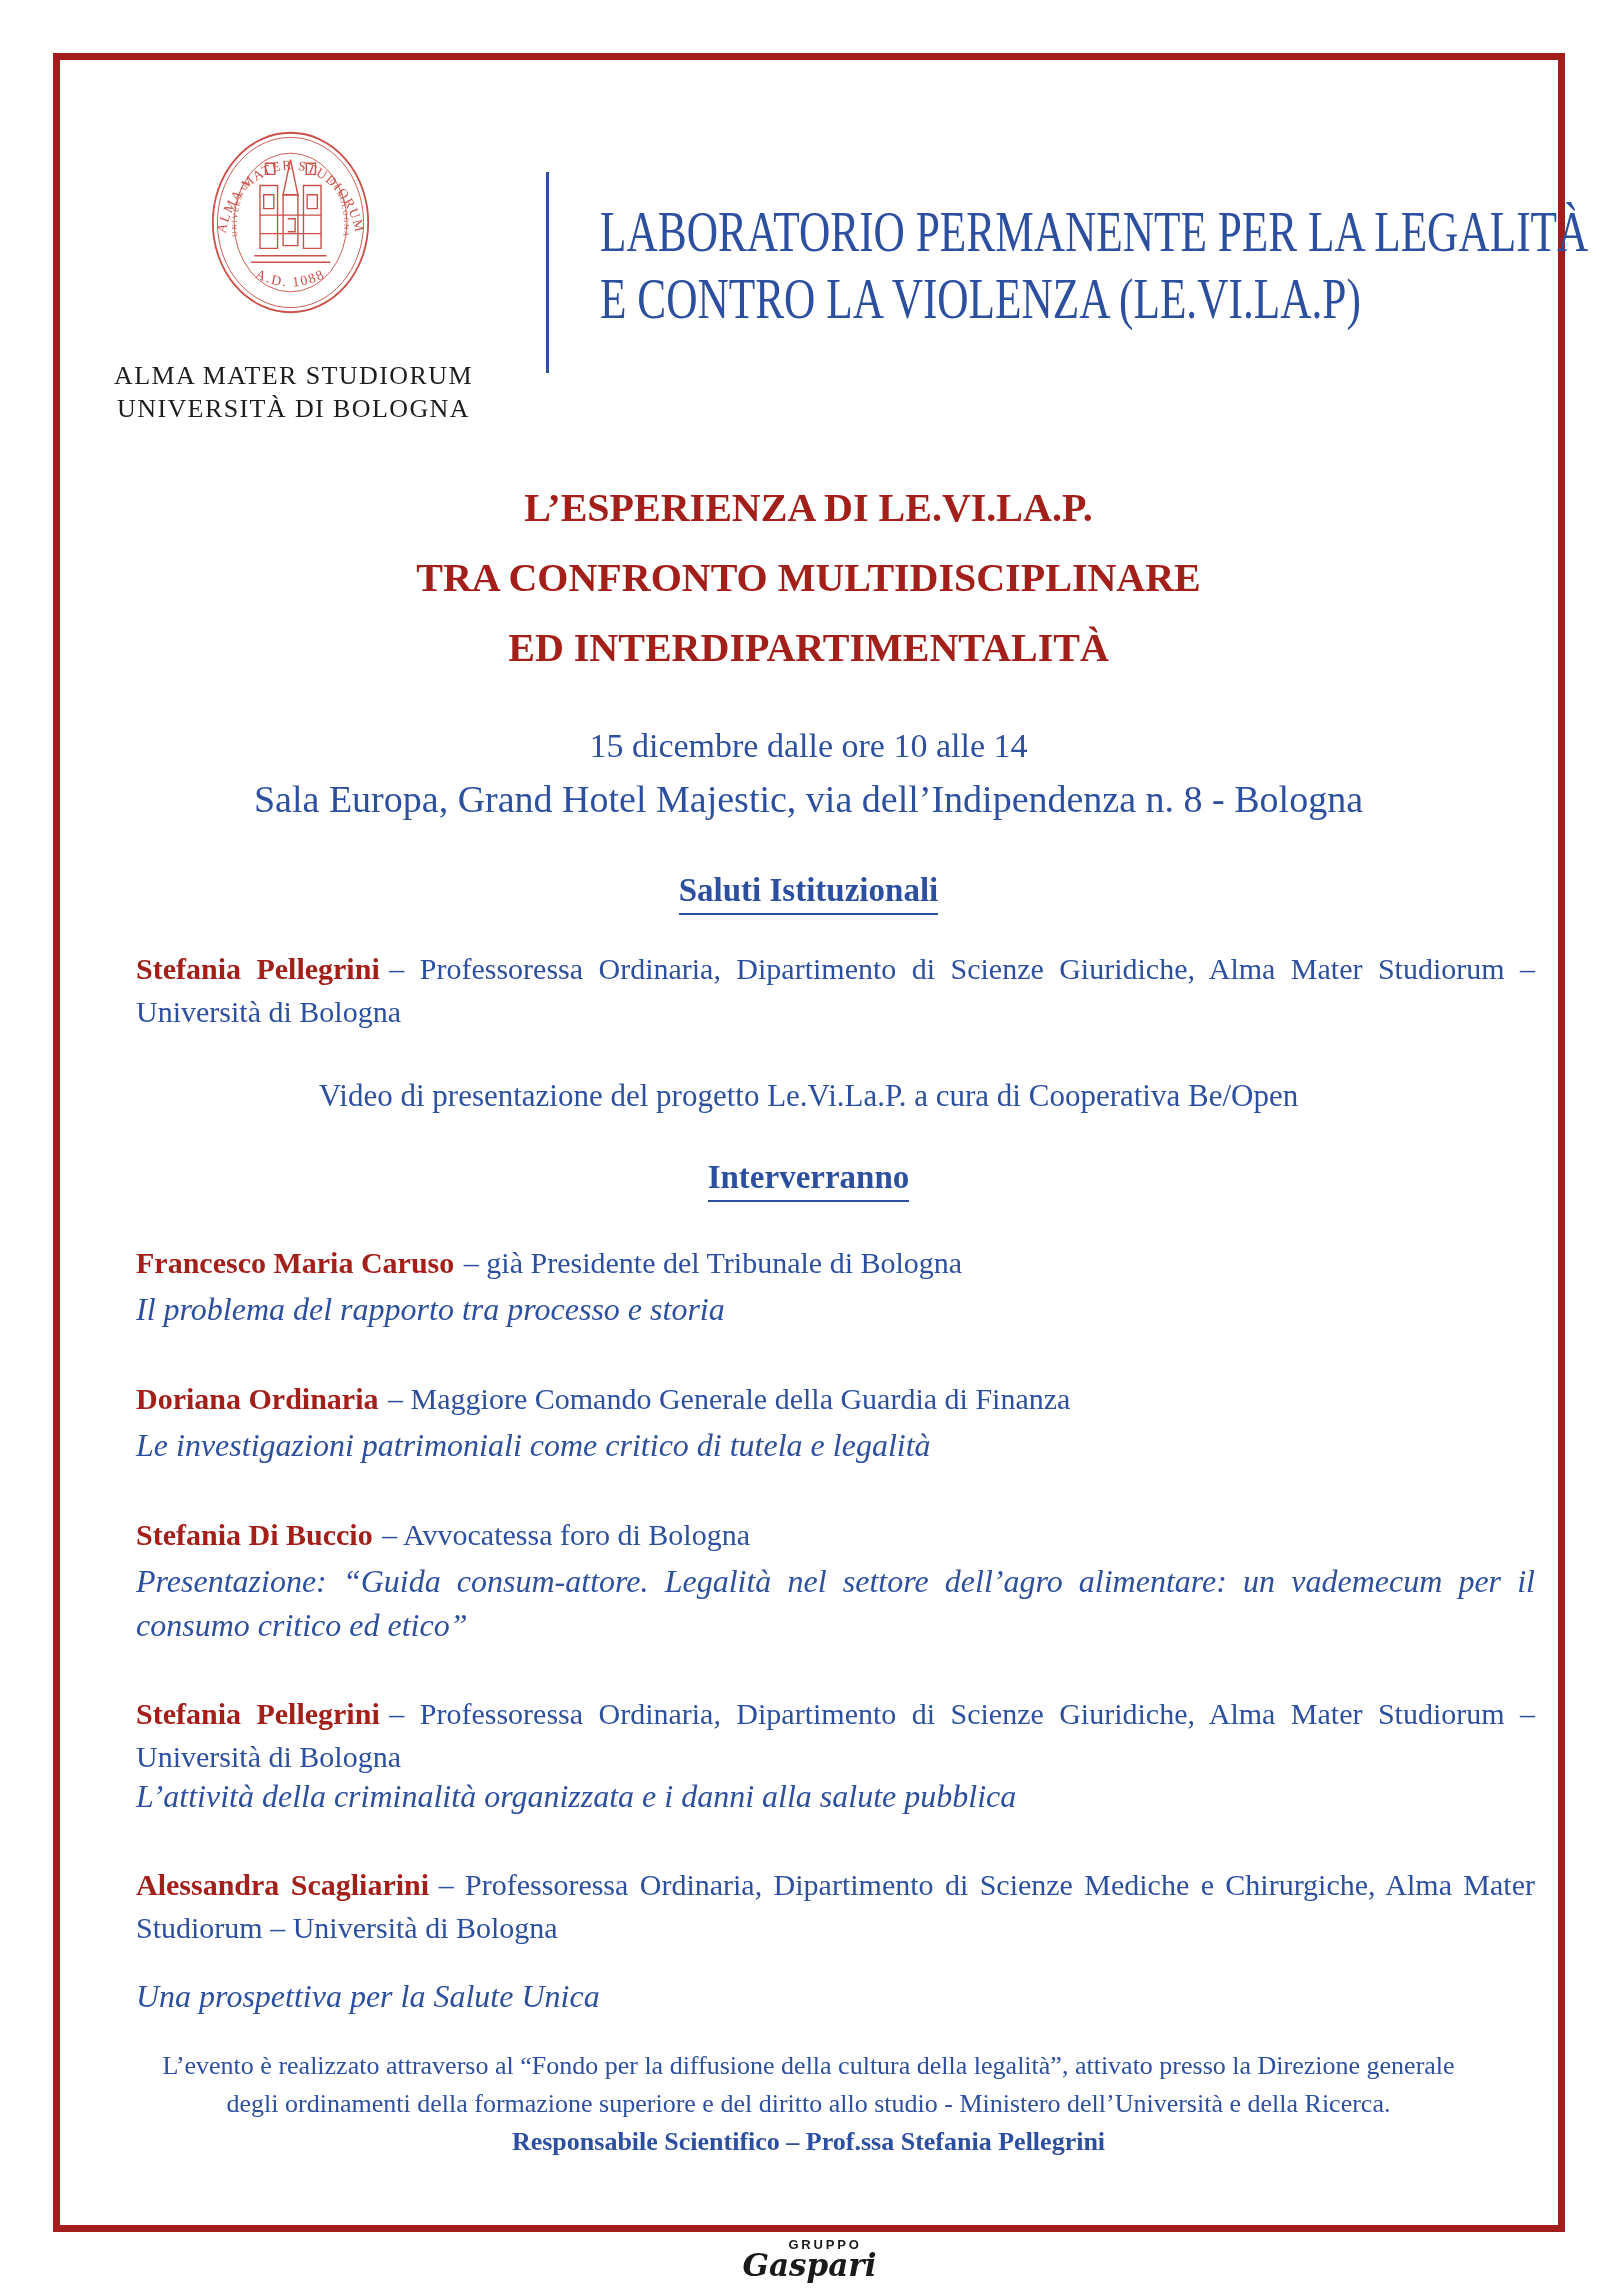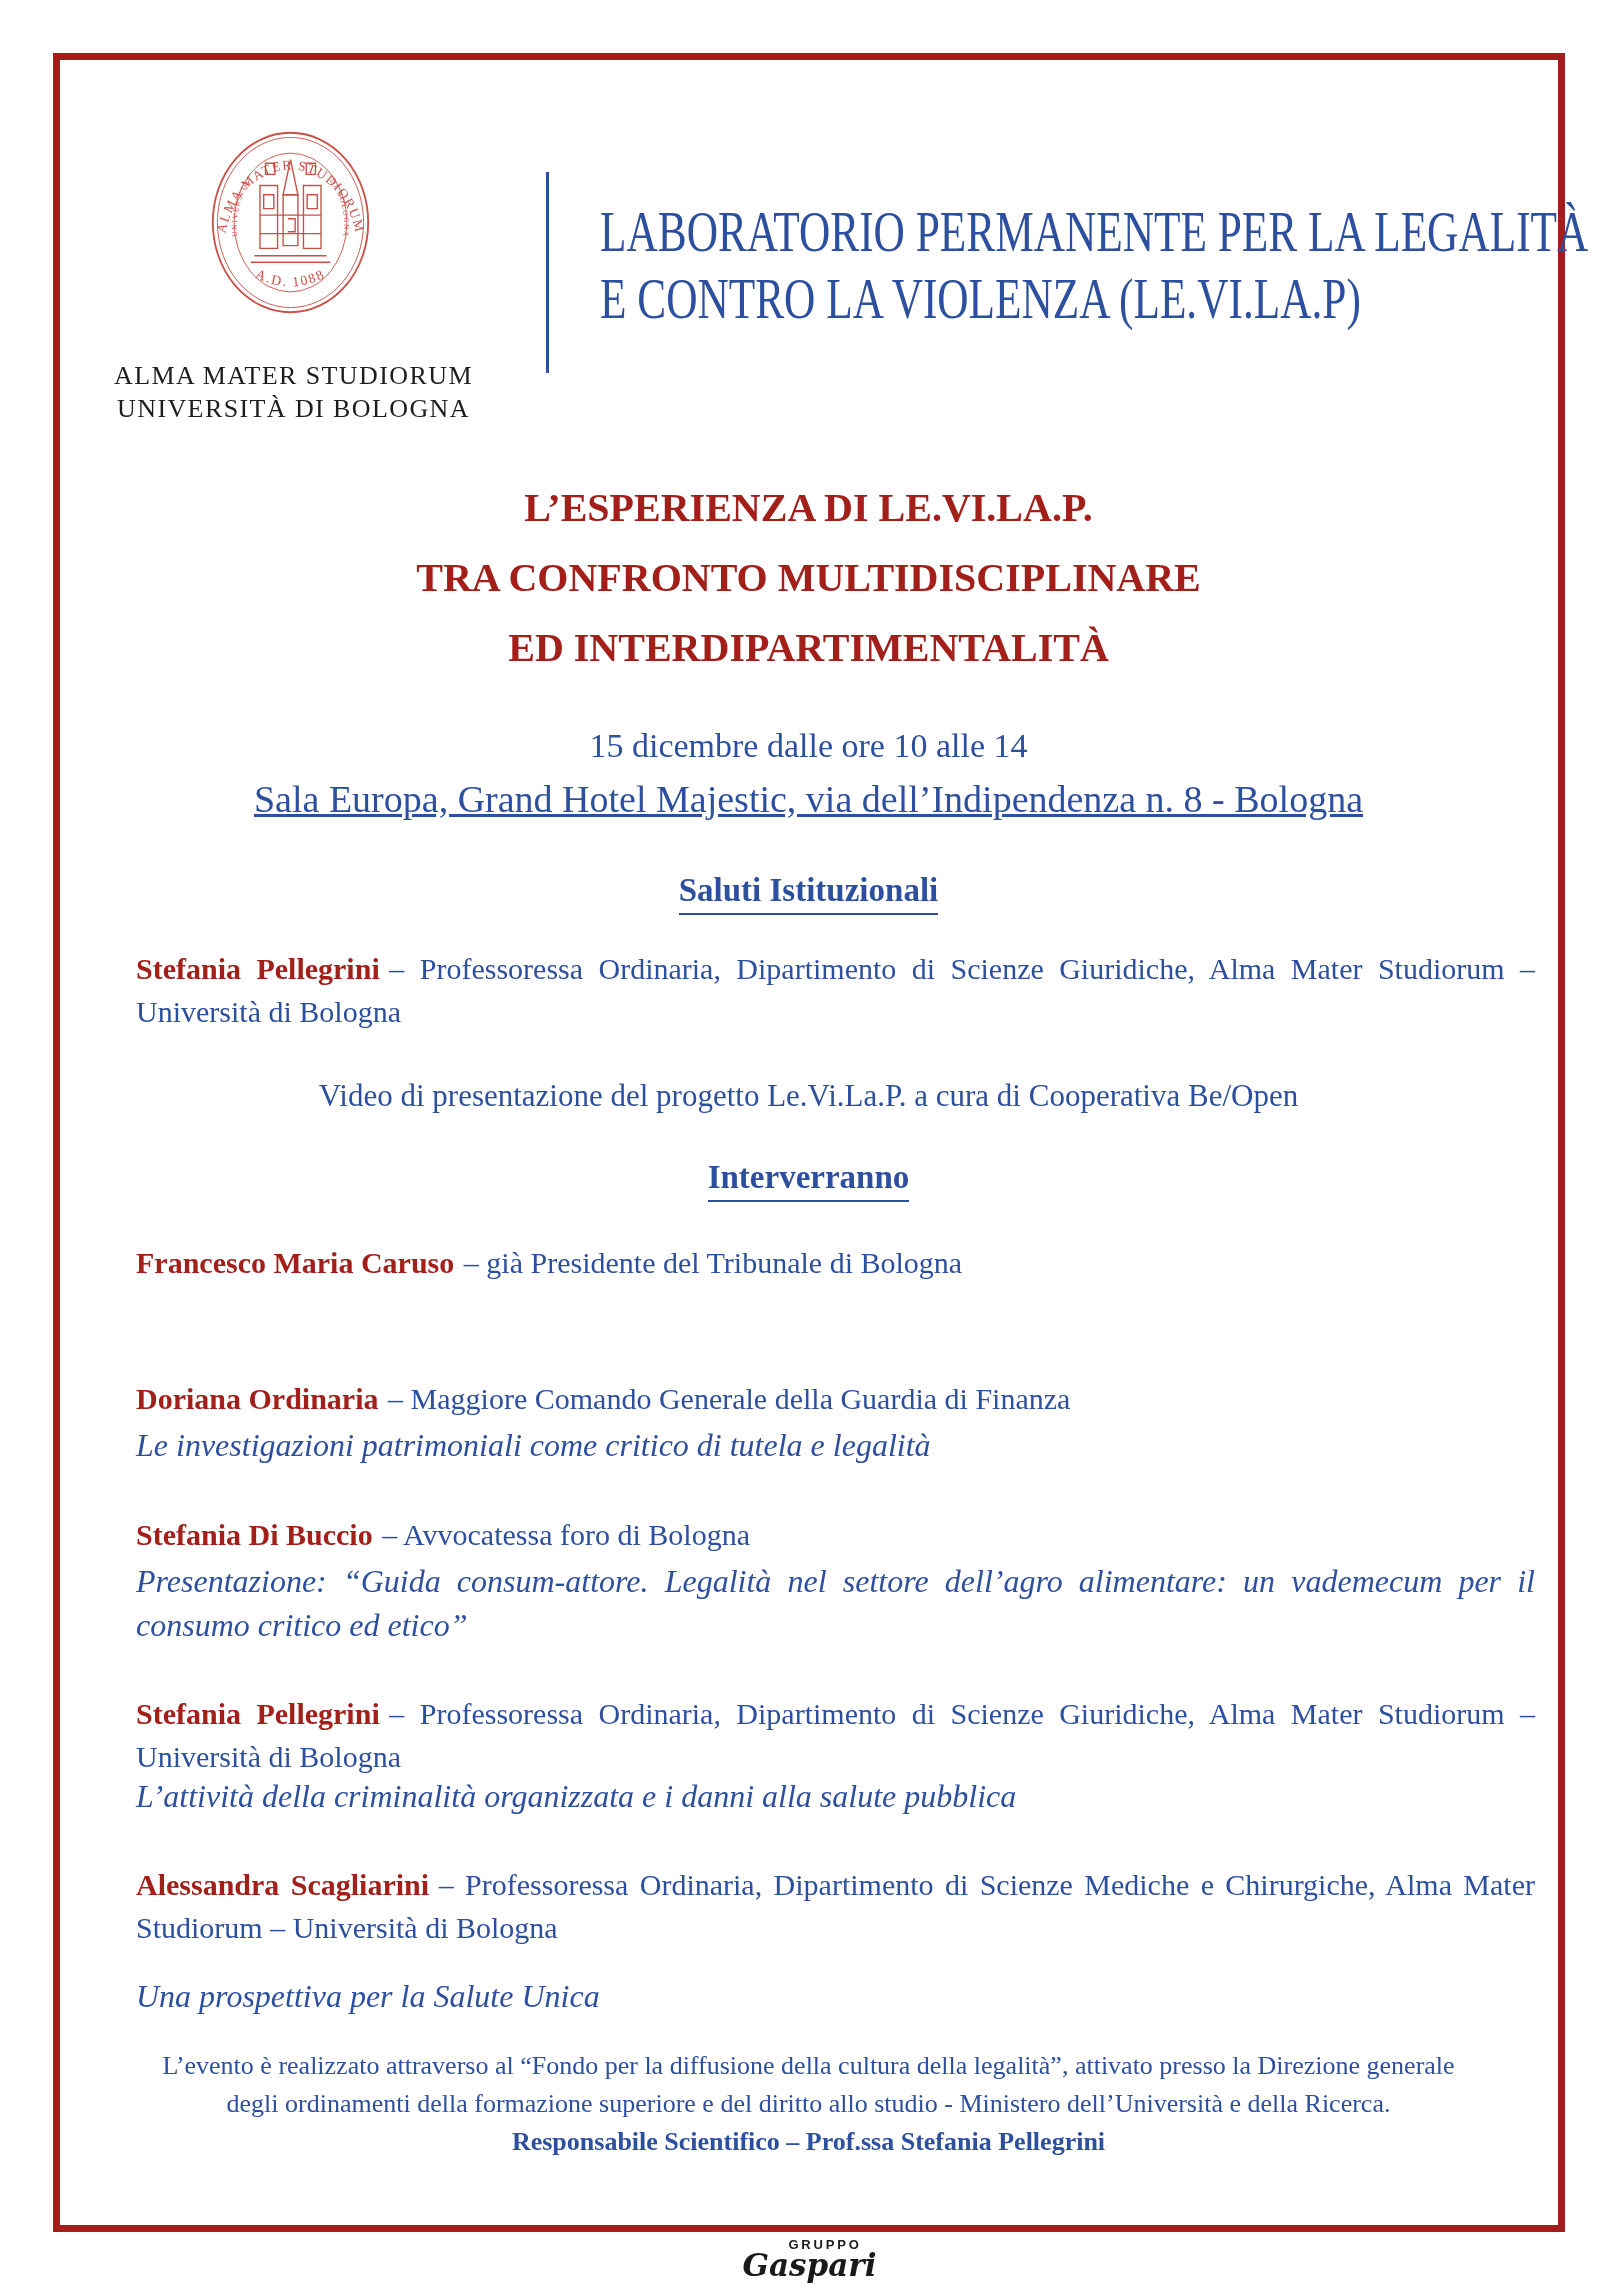--- a/index.html
+++ b/index.html
@@ -42,21 +42,21 @@
     text-align:center;font-weight:bold;
     font-size:40px;line-height:70px;
     color:var(--accent-red,#A31F1A);
     margin:0;
   }
   .when-where{
     position:absolute;left:60px;top:720px;width:1497px;
     text-align:center;color:var(--accent-blue,#2D4F9F);
   }
   .when-where .date{font-size:34px;line-height:52px;}
-  .when-where .venue{font-size:38px;line-height:54px;text-decoration:underline;}
+  .when-where .venue{font-size:38px;line-height:54px;}
   
   .section-heading{
     position:absolute;left:60px;width:1497px;
     text-align:center;margin:0;font-size:33px;font-weight:bold;
     color:var(--accent-blue,#2D4F9F);
   }
   .section-heading span{
     display:inline-block;border-bottom:2.8px solid var(--accent-blue,#2D4F9F);
     padding-bottom:3.7px;
   }
@@ -174,20 +174,21 @@
 
   <p class="centered-line" style="top:1078px;">Video di presentazione del progetto Le.Vi.La.P. a cura di Cooperativa Be/Open</p>
 
   <h2 class="section-heading heading-interverranno">
     <span>Interverranno</span>
   </h2>
 
   <p class="speaker-par" style="top:1241px;">
     <strong class="sp-name">Francesco Maria Caruso</strong><span class="sp-role">– già Presidente del Tribunale di Bologna</span>
   </p>
+  <p class="talk" style="top:1287px;">Il problema del rapporto tra processo e storia</p>
 
   <p class="speaker-par" style="top:1377px;">
     <strong class="sp-name">Doriana Ordinaria</strong><span class="sp-role">– Maggiore Comando Generale della Guardia di Finanza</span>
   </p>
   <p class="talk" style="top:1423px;">Le investigazioni patrimoniali come critico di tutela e legalità</p>
 
   <p class="speaker-par" style="top:1513px;">
     <strong class="sp-name">Stefania Di Buccio</strong><span class="sp-role">– Avvocatessa foro di Bologna</span>
   </p>
   <p class="talk" style="top:1559px;">Presentazione: “Guida consum-attore. Legalità nel settore dell’agro alimentare: un vademecum per il consumo critico ed etico”</p>

